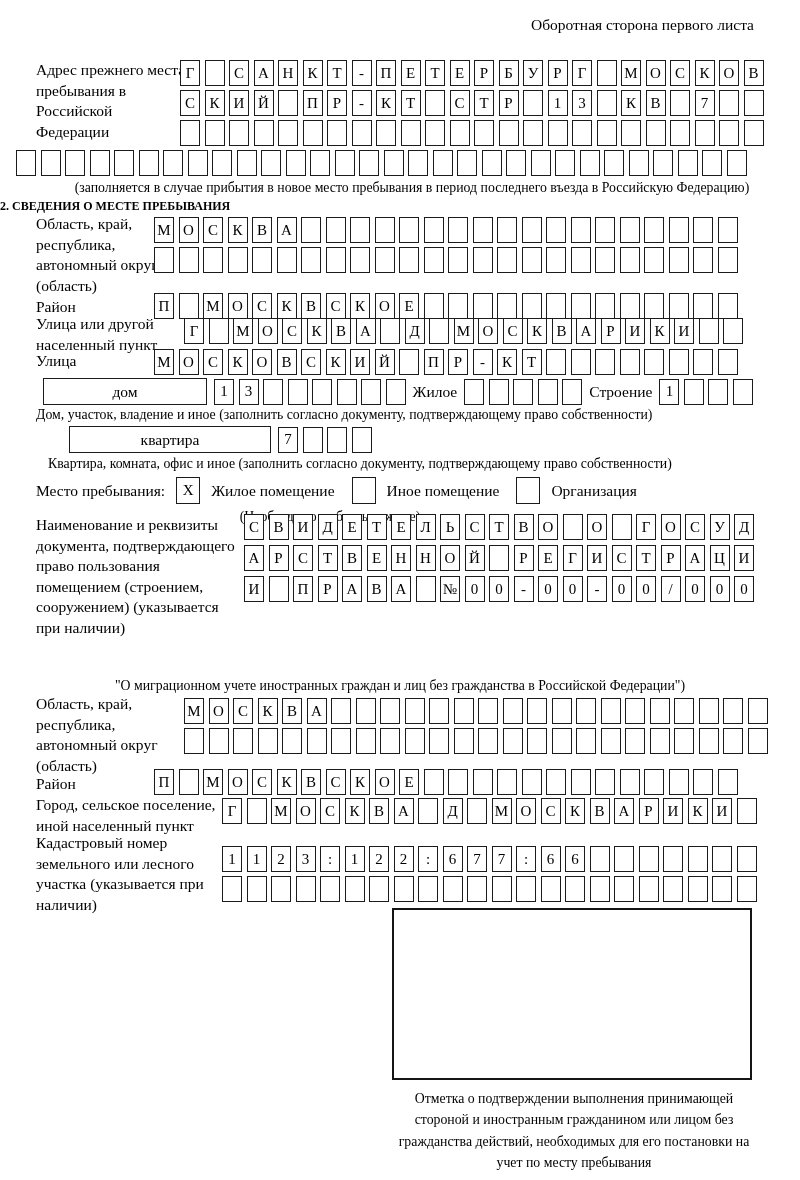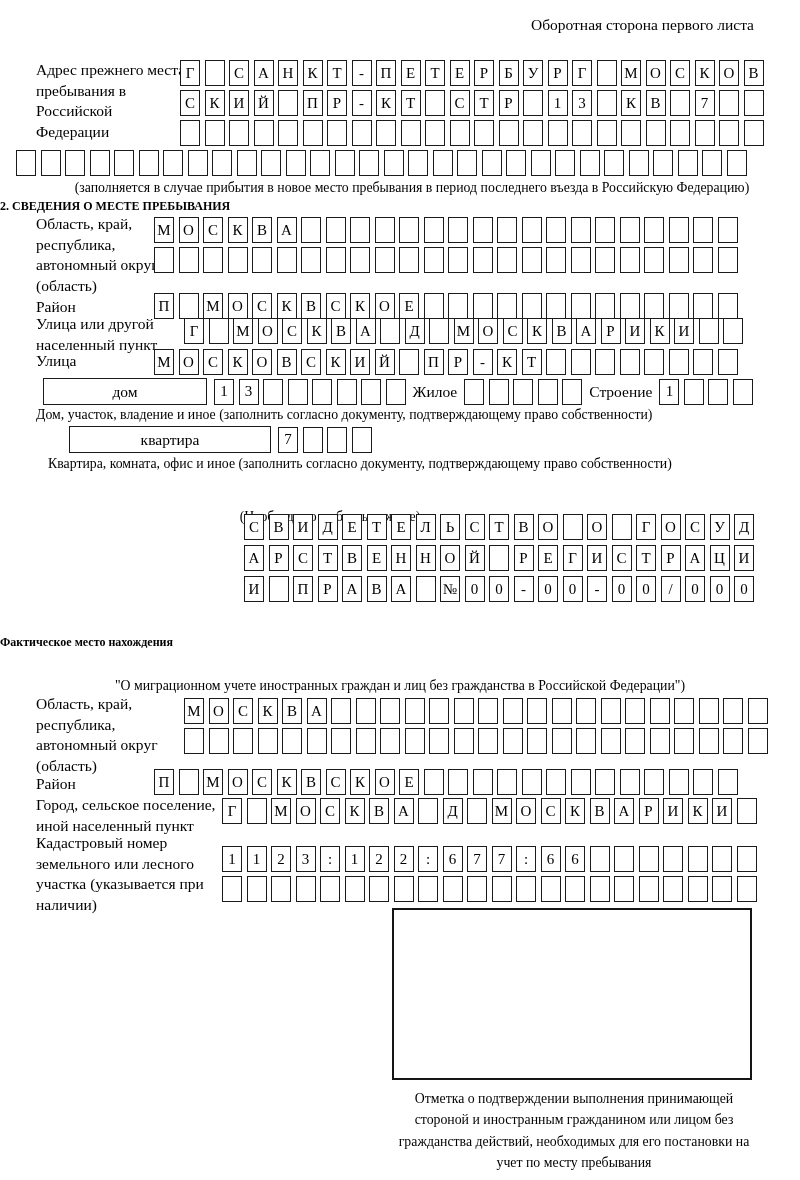--- a/index.html
+++ b/index.html
@@ -374,22 +374,32 @@
     <div class="widebox kv-widebox">квартира</div>
     <div class="boxes" style="position:static">
         <span class="cell">7</span>
         <span class="cell">&nbsp;</span>
         <span class="cell">&nbsp;</span>
         <span class="cell">&nbsp;</span>
       </div>
   </div>
   <div class="caption pos-kv-caption">Квартира, комната, офис и иное (заполнить согласно документу, подтверждающему право собственности)</div>
 
+  <div class="hrow pos-mesto-row">
+    <div class="inline-label">Место пребывания:</div>
+    <span class="checkbox">X</span>
+    <div class="inline-label">Жилое помещение</div>
+    <span class="checkbox opt-gap"></span>
+    <div class="inline-label">Иное помещение</div>
+    <span class="checkbox opt-gap"></span>
+    <div class="inline-label">Организация</div>
+  </div>
   <div class="caption pos-mesto-caption">(Необходимо выбрать нужное)</div>
 
+  <div class="label pos-doc-label">Наименование и реквизиты документа, подтверждающего право пользования помещением (строением, сооружением) (указывается при наличии)</div>
   <div class="boxcol pos-doc-rows">
     <div class="boxes">
         <span class="cell">С</span>
         <span class="cell">В</span>
         <span class="cell">И</span>
         <span class="cell">Д</span>
         <span class="cell">Е</span>
         <span class="cell">Т</span>
         <span class="cell">Е</span>
         <span class="cell">Л</span>
@@ -448,21 +458,20 @@
         <span class="cell">-</span>
         <span class="cell">0</span>
         <span class="cell">0</span>
         <span class="cell">/</span>
         <span class="cell">0</span>
         <span class="cell">0</span>
         <span class="cell">0</span>
       </div>
   </div>
 
-  <div class="title pos-fact-title">Фактическое место нахождения</div>
   <div class="note pos-note2">"О миграционном учете иностранных граждан и лиц без гражданства в Российской Федерации")</div>
 
   <div class="label pos-f-oblast-label">Область, край, республика, автономный округ (область)</div>
   <div class="boxcol pos-f-oblast-rows">
     <div class="boxes">
         <span class="cell">М</span>
         <span class="cell">О</span>
         <span class="cell">С</span>
         <span class="cell">К</span>
         <span class="cell">В</span>

